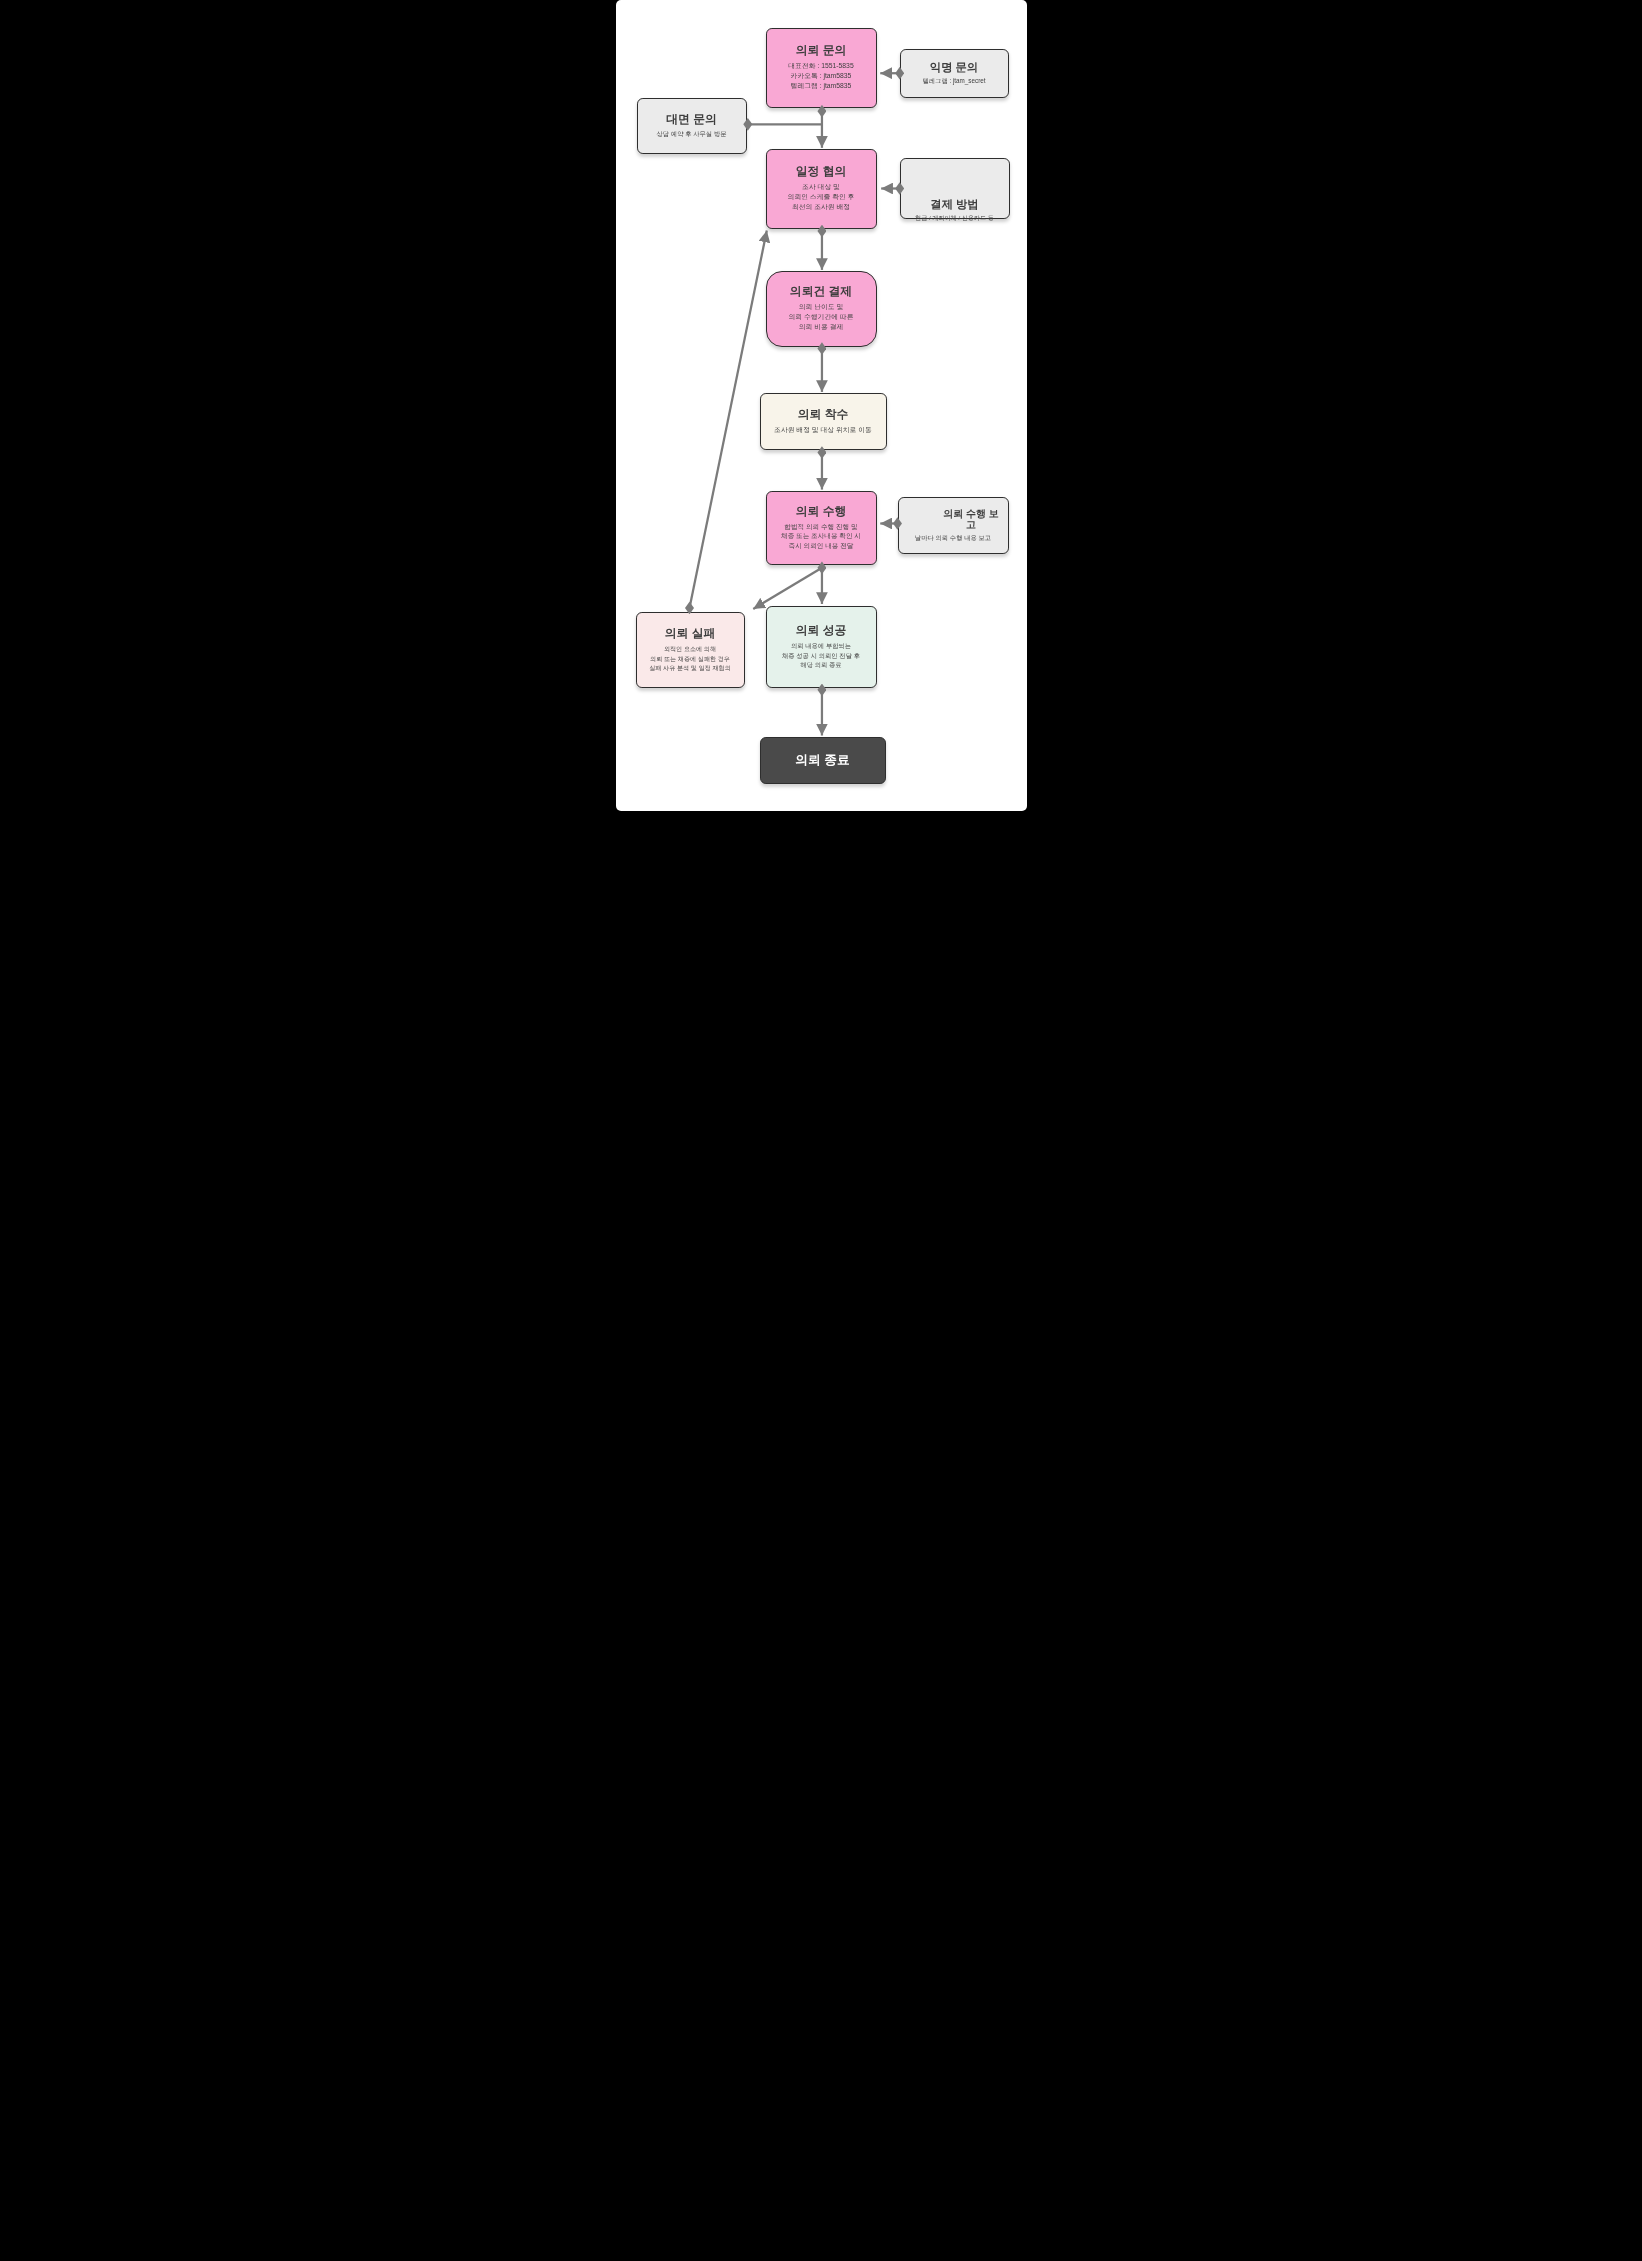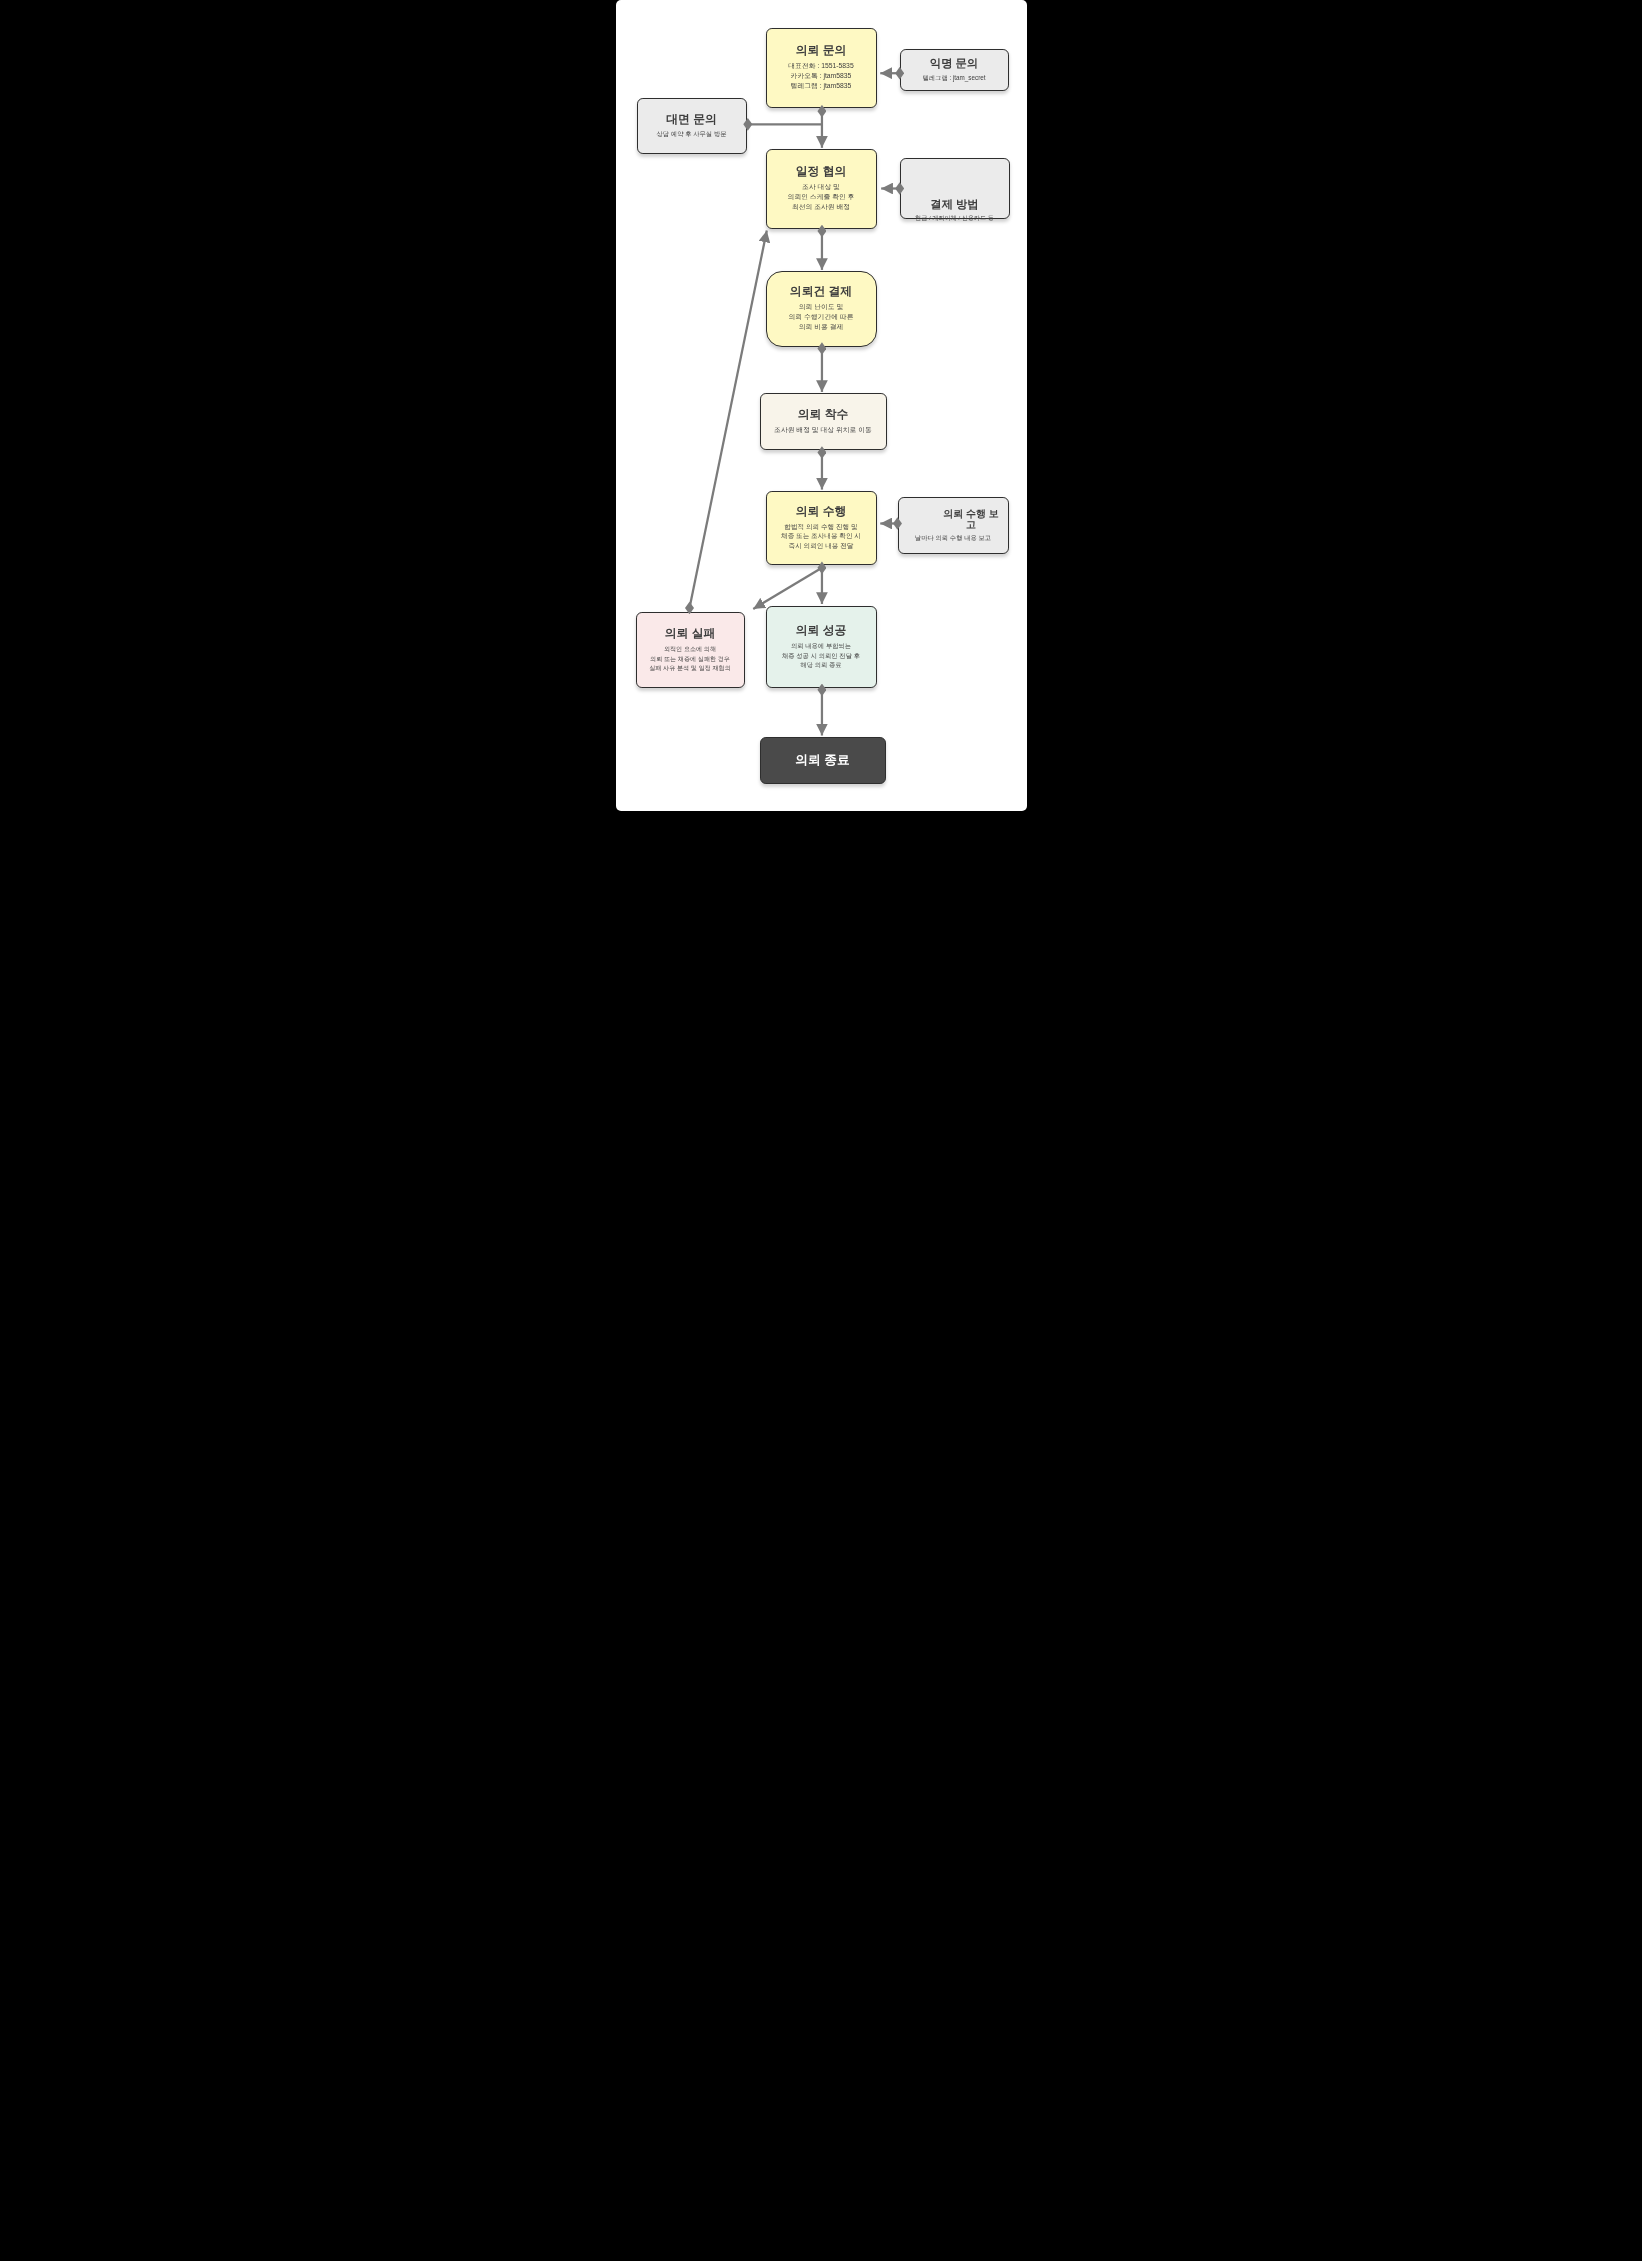--- a/index.html
+++ b/index.html
@@ -12,33 +12,33 @@
   .node{
     position:absolute;box-sizing:border-box;z-index:2;
     border:0.9px solid #2e2e2e;border-radius:5.9px;
     box-shadow:0 2.3px 3.6px rgba(0,0,0,0.18);
     display:flex;flex-direction:column;align-items:center;justify-content:center;
     text-align:center;padding:3.6px 4.5px;
   }
   .node .title{font-weight:bold;color:#3d3d3d;line-height:1.15;}
   .node .body{color:#404040;font-weight:500;margin-top:3.2px;}
   .node .body span{display:block;}
-  .white{background:#fef9c3;}
+  .white{background:#f9a8d4;}
   .gray{background:#ebebeb;}
   .cream{background:#f8f4ea;}
   .pink{background:#fae9e9;}
   .mint{background:#e5f2eb;}
   .dark{background:#4a4a4a;}
   .dark .title{color:#ffffff;}
 
   .n-request-inquiry{left:150px;top:28px;width:111px;height:80px;}
   .n-request-inquiry .title{font-size:11.8px;}
   .n-request-inquiry .body{font-size:6.8px;line-height:1.5;}
 
-  .n-anonymous{left:284px;top:49px;width:109px;height:42px;}
+  .n-anonymous{left:284px;top:49px;width:109px;height:49px;}
   .n-anonymous .title{font-size:11.3px;}
   .n-anonymous .body{font-size:6.3px;}
 
   .n-inperson{left:21px;top:98px;width:110px;height:56px;}
   .n-inperson .title{font-size:11.8px;}
   .n-inperson .body{font-size:6.3px;}
 
   .n-schedule{left:150px;top:149px;width:111px;height:80px;}
   .n-schedule .title{font-size:11.8px;}
   .n-schedule .body{font-size:6.8px;line-height:1.5;}

